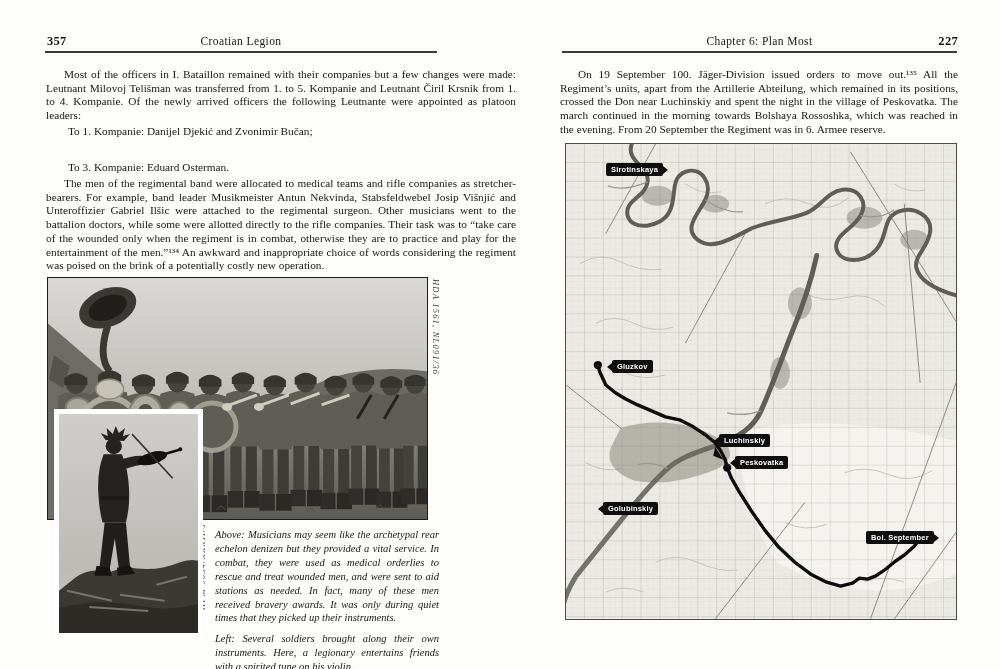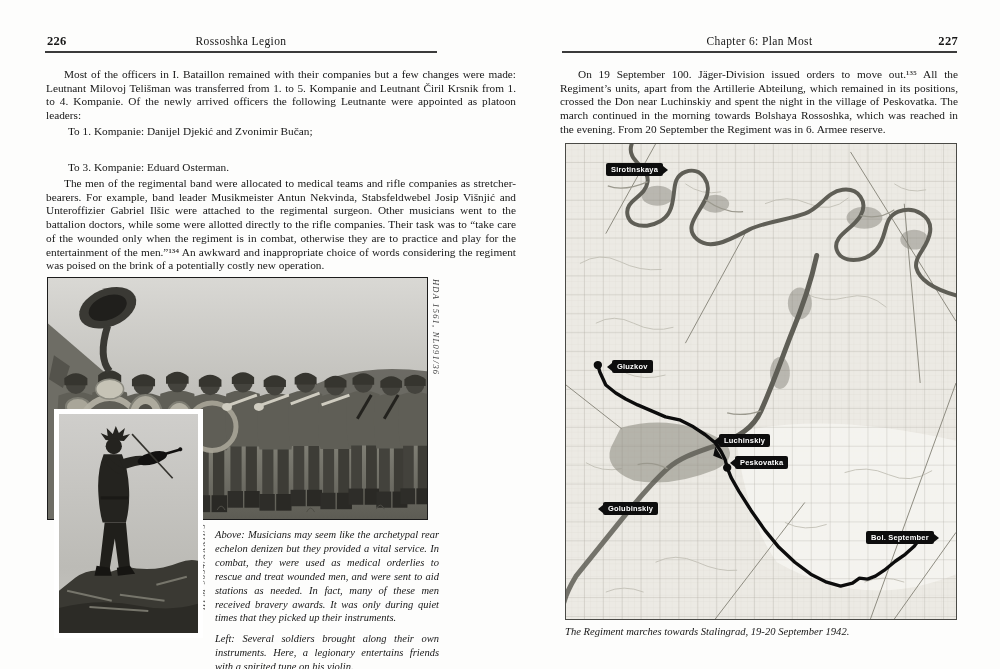--- a/index.html
+++ b/index.html
@@ -42,22 +42,22 @@
     content:""; position:absolute; right:-5px; top:50%; margin-top:-4px;
     border-top:4px solid transparent; border-bottom:4px solid transparent; border-left:5px solid #0d0d0d;
   }
   .map-caption { position:absolute; left:565px; top:626px; width:392px; font-style:italic; font-size:10.6px; }
 </style>
 </head>
 <body>
 
 <div class="spread">
 
-  <div class="pagenum" style="left:47px;">226</div>
-  <div class="runhead" style="left:45px; width:392px;">Rossoshka Legion</div>
+  <div class="pagenum" style="left:47px;">357</div>
+  <div class="runhead" style="left:45px; width:392px;">Croatian Legion</div>
   <div class="headrule" style="left:45px; width:392px;"></div>
 
   <div class="bodytext indent" style="left:46px; top:68px; width:470px;">Most of the officers in I. Bataillon remained with their companies but a few changes were made: Leutnant Milovoj Telišman was transferred from 1. to 5. Kompanie and Leutnant Čiril Krsnik from 1. to 4. Kompanie. Of the newly arrived officers the following Leutnante were appointed as platoon leaders:</div>
   <div class="assign" style="left:68px; top:125px; width:440px;">To 1. Kompanie: Danijel Djekić and Zvonimir Bučan;</div>
   <div class="assign" style="left:68px; top:161px; width:440px;">To 3. Kompanie: Eduard Osterman.</div>
   <div class="bodytext indent" style="left:46px; top:177px; width:470px;">The men of the regimental band were allocated to medical teams and rifle companies as stretcher-bearers. For example, band leader Musikmeister Antun Nekvinda, Stabsfeldwebel Josip Višnjić and Unteroffizier Gabriel Ilšic were attached to the regimental surgeon. Other musicians went to the battalion doctors, while some were allotted directly to the rifle companies. Their task was to “take care of the wounded only when the regiment is in combat, otherwise they are to practice and play for the entertainment of the men.”¹³⁴ An awkward and inappropriate choice of words considering the regiment was poised on the brink of a potentially costly new operation.</div>
 
   <div class="band-photo">
     <svg viewBox="0 0 381 243" preserveAspectRatio="none">
       <defs>
@@ -234,15 +234,14 @@
     </svg>
     <div class="map-labels" id="map-labels">
         <div class="map-label ptr-right" style="left: 40px; top: 19px;">Sirotinskaya</div>
         <div class="map-label ptr-left" style="left: 46px; top: 216px; text-align: right;">Gluzkov</div>
         <div class="map-label ptr-left" style="left: 153px; top: 290px;">Luchinskiy</div>
         <div class="map-label ptr-left" style="left: 169px; top: 312px;">Peskovatka</div>
         <div class="map-label ptr-left" style="left: 37px; top: 358px;">Golubinskiy</div>
         <div class="map-label ptr-right" style="left: 300px; top: 387px;">Bol. September</div>
       </div>
   </div>
-  <div class="map-caption">The Regiment marches towards Stalingrad, 19-20 September 1942.</div>
 
 </div>
 
 </body></html>

